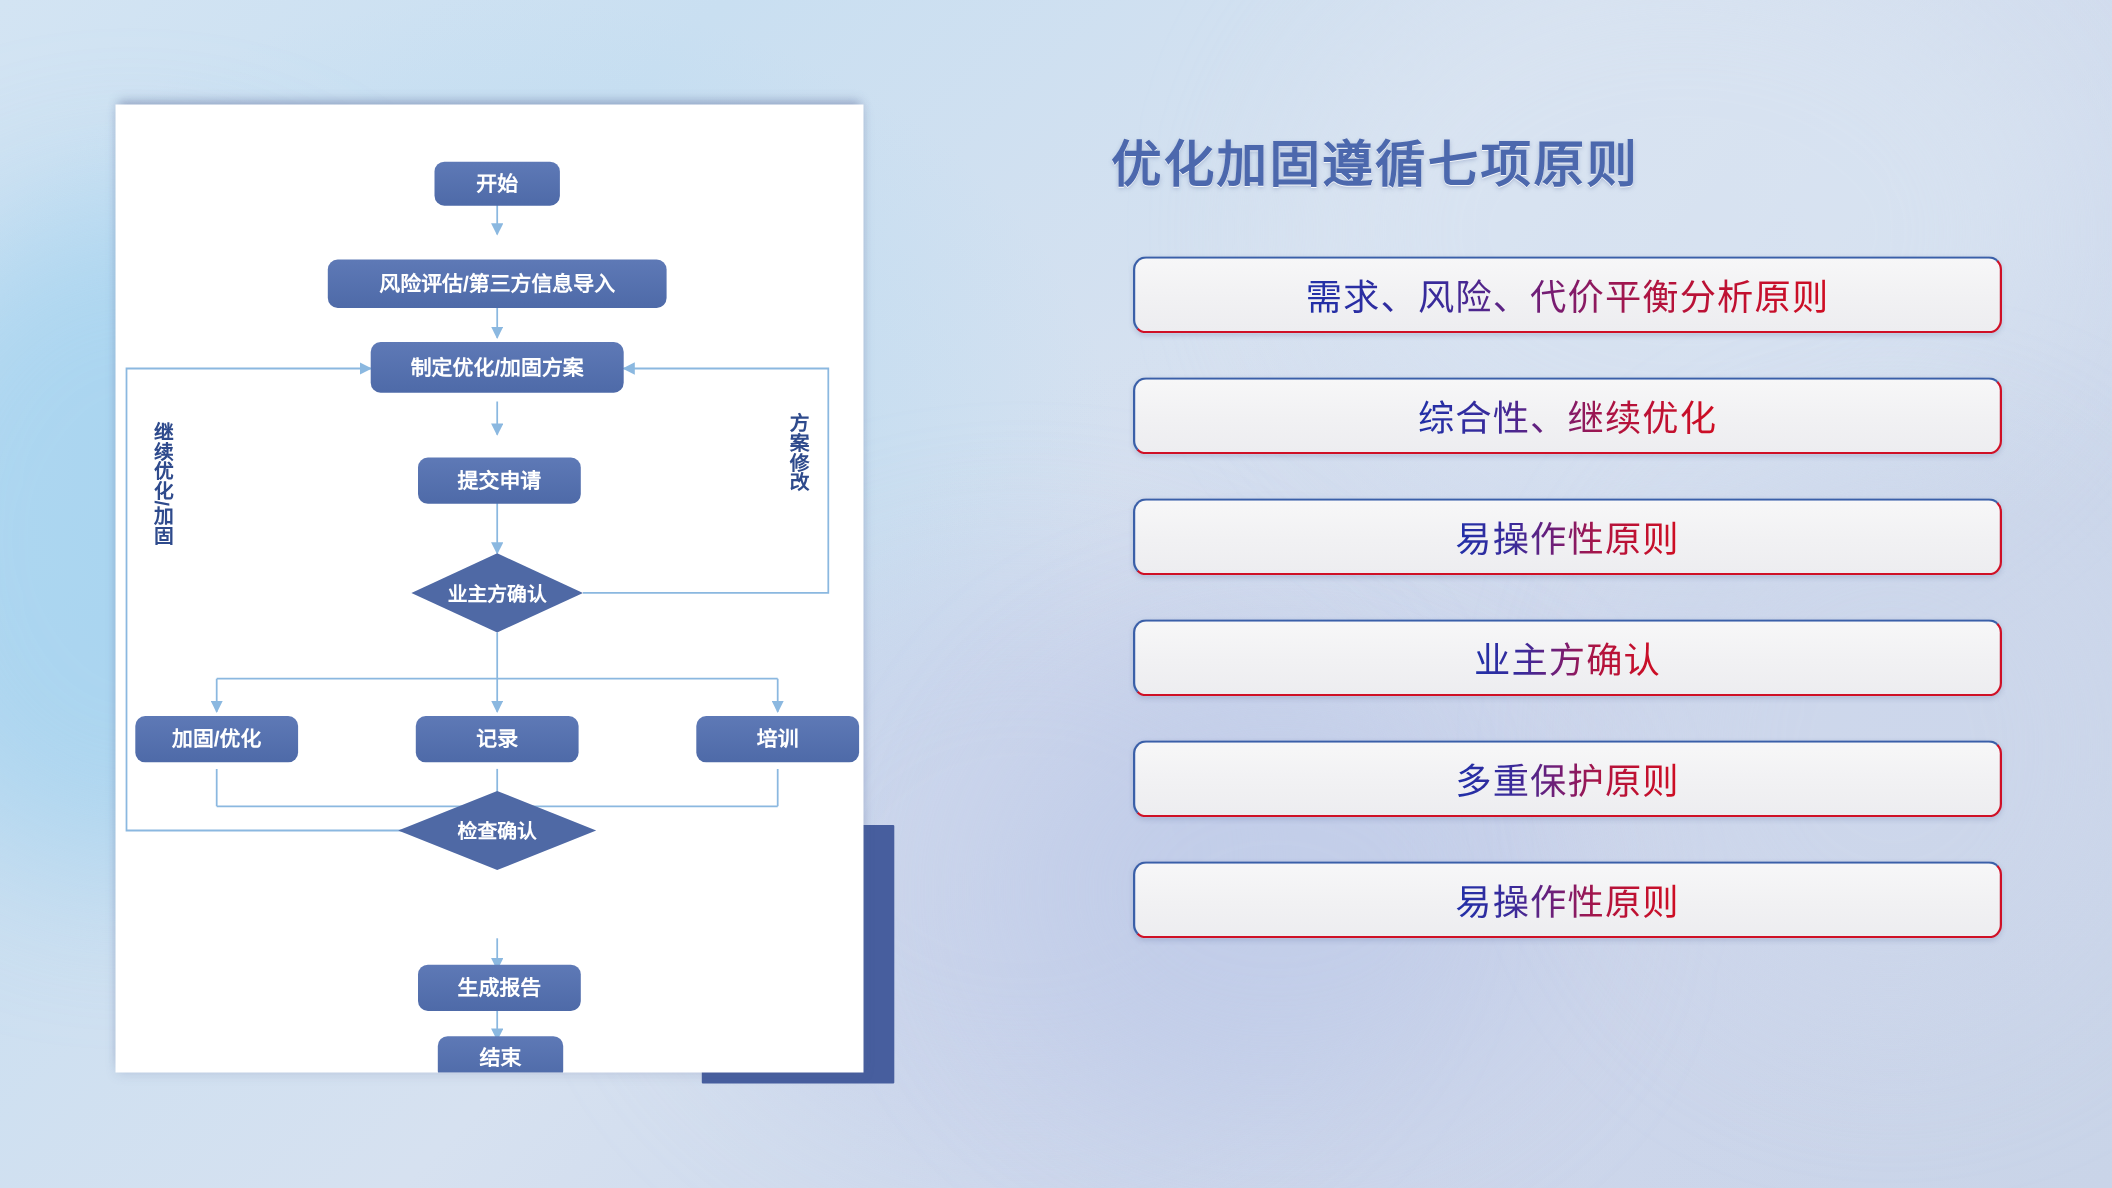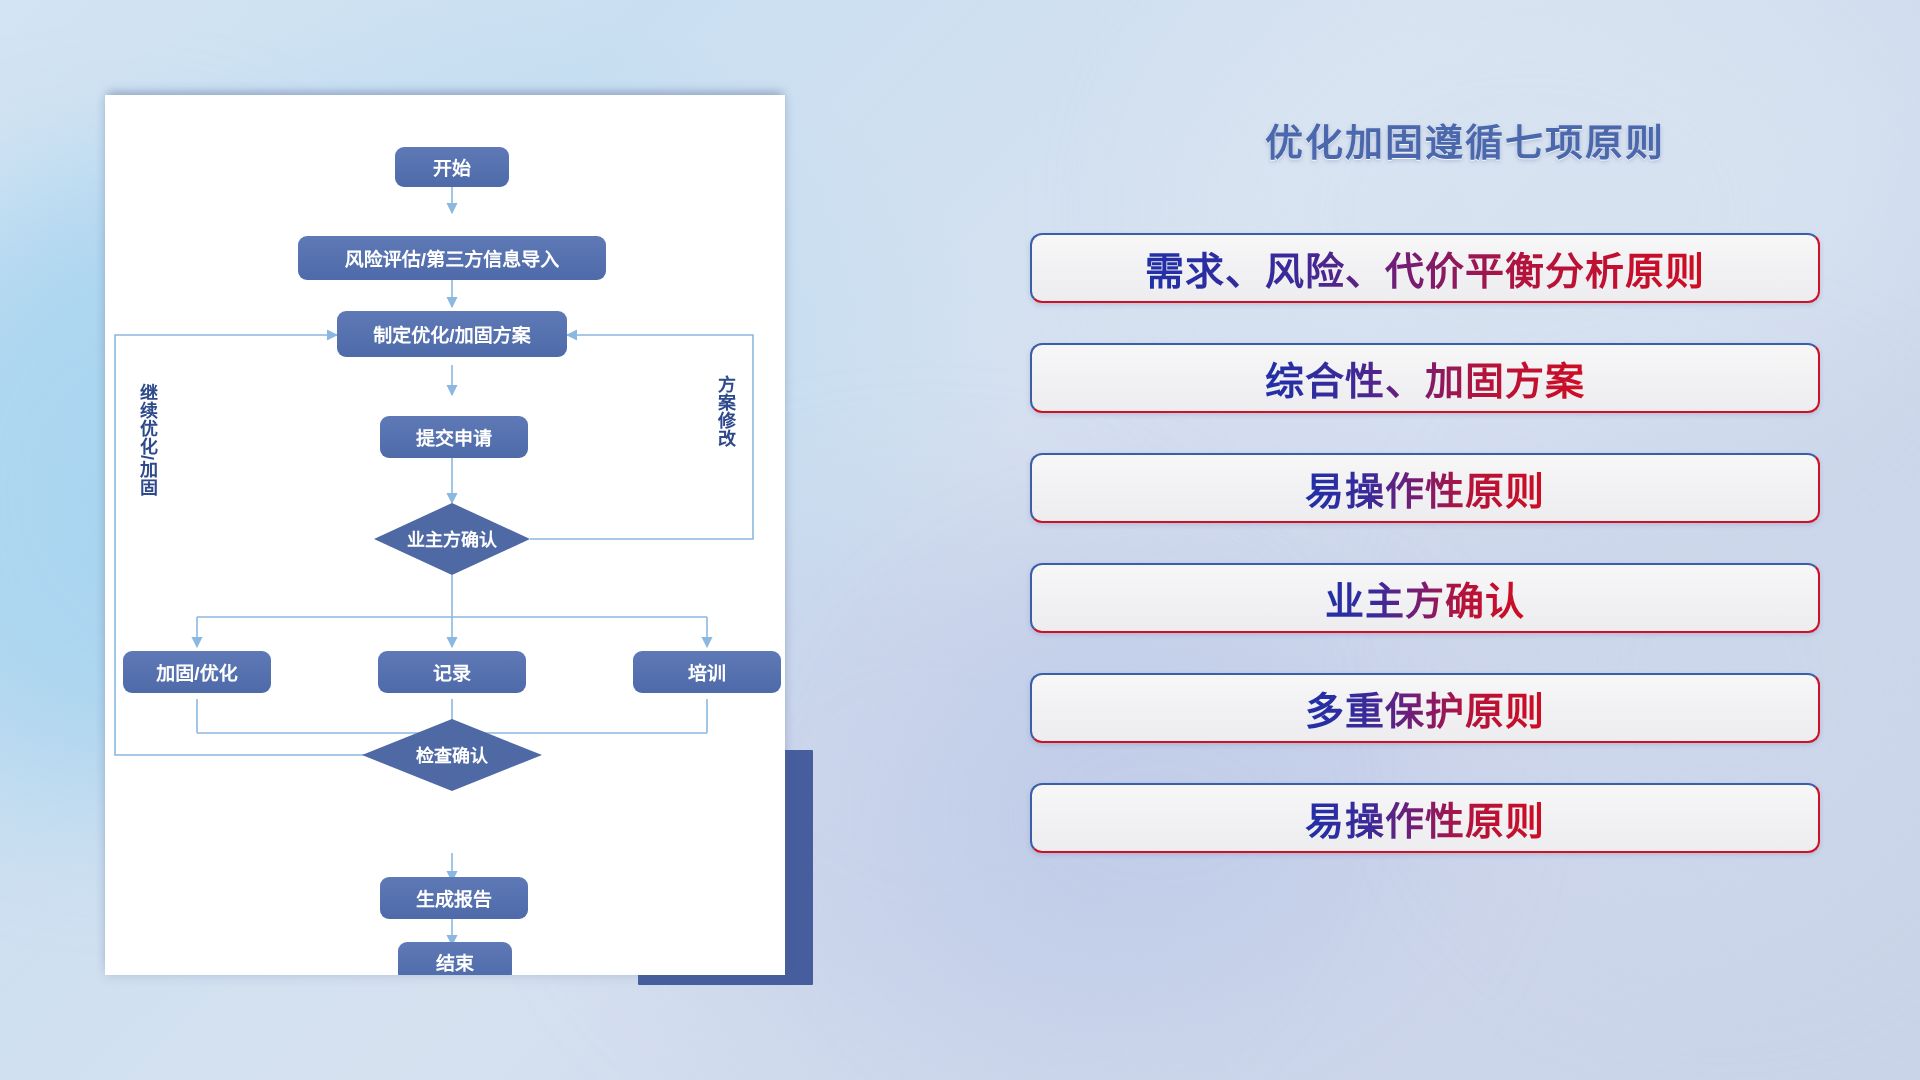--- a/index.html
+++ b/index.html
@@ -40,40 +40,40 @@
     dominant-baseline:central; text-anchor:middle;
   }
   .node-label.small { font-size:18px; }
   .edge-label {
     font-size:18px; font-weight:bold; fill:#2e4a8c;
   }
 
   
   #principles { position:absolute; left:1010px; top:0; width:910px; height:1080px; }
   #principles-title {
-    position:absolute; left:0; top:112px; width:910px; text-align:center;
-    font-size:38px; font-weight:bold; letter-spacing:2px;
+    position:absolute; left:0; top:112px; width:910px; text-align:left;
+    font-size:46px; font-weight:bold; letter-spacing:2px;
     color:#4c68ad;
     text-shadow:0 1px 0 rgba(255,255,255,0.85), 0 2px 4px rgba(90,110,160,0.35);
   }
   #principle-list { position:absolute; left:20px; top:233px; width:790px; }
   .principle-item {
     position:relative; height:70px; margin-bottom:40px;
     background:linear-gradient(180deg,#f7f7f8 0%,#f1f1f3 55%,#ededf0 100%);
     border-radius:12px;
     border-top:2.2px solid #3a5fa8;
     border-left:2.2px solid #3a5fa8;
     border-right:2.2px solid #cf1026;
     border-bottom:2.2px solid #cf1026;
     display:flex; align-items:center; justify-content:center;
     box-shadow:0 2px 5px rgba(80,100,150,0.22);
   }
   .principle-item:last-child { margin-bottom:16px; }
   .principle-text {
-    font-size:39px; font-weight:bold; letter-spacing:1px;
+    font-size:33px; font-weight:normal; letter-spacing:1px;
     background:linear-gradient(90deg,#2030a8 0%,#3a2a9a 26%,#7a1c70 48%,#b4133c 68%,#cf0d22 100%);
     -webkit-background-clip:text; background-clip:text;
     -webkit-text-fill-color:transparent; color:transparent;
     white-space:nowrap;
   }
 </style>
 </head>
 <body>
 
 <div class="blob b1"></div>
@@ -195,21 +195,21 @@
 
   <div id="principles-title">优化加固遵循七项原则</div>
 
   <div id="principle-list">
 
     <div class="principle-item">
       <span class="principle-text">需求、风险、代价平衡分析原则</span>
     </div>
 
     <div class="principle-item">
-      <span class="principle-text">综合性、加固方案</span>
+      <span class="principle-text">综合性、继续优化</span>
     </div>
 
     <div class="principle-item">
       <span class="principle-text">易操作性原则</span>
     </div>
 
     <div class="principle-item">
       <span class="principle-text">业主方确认</span>
     </div>
 

